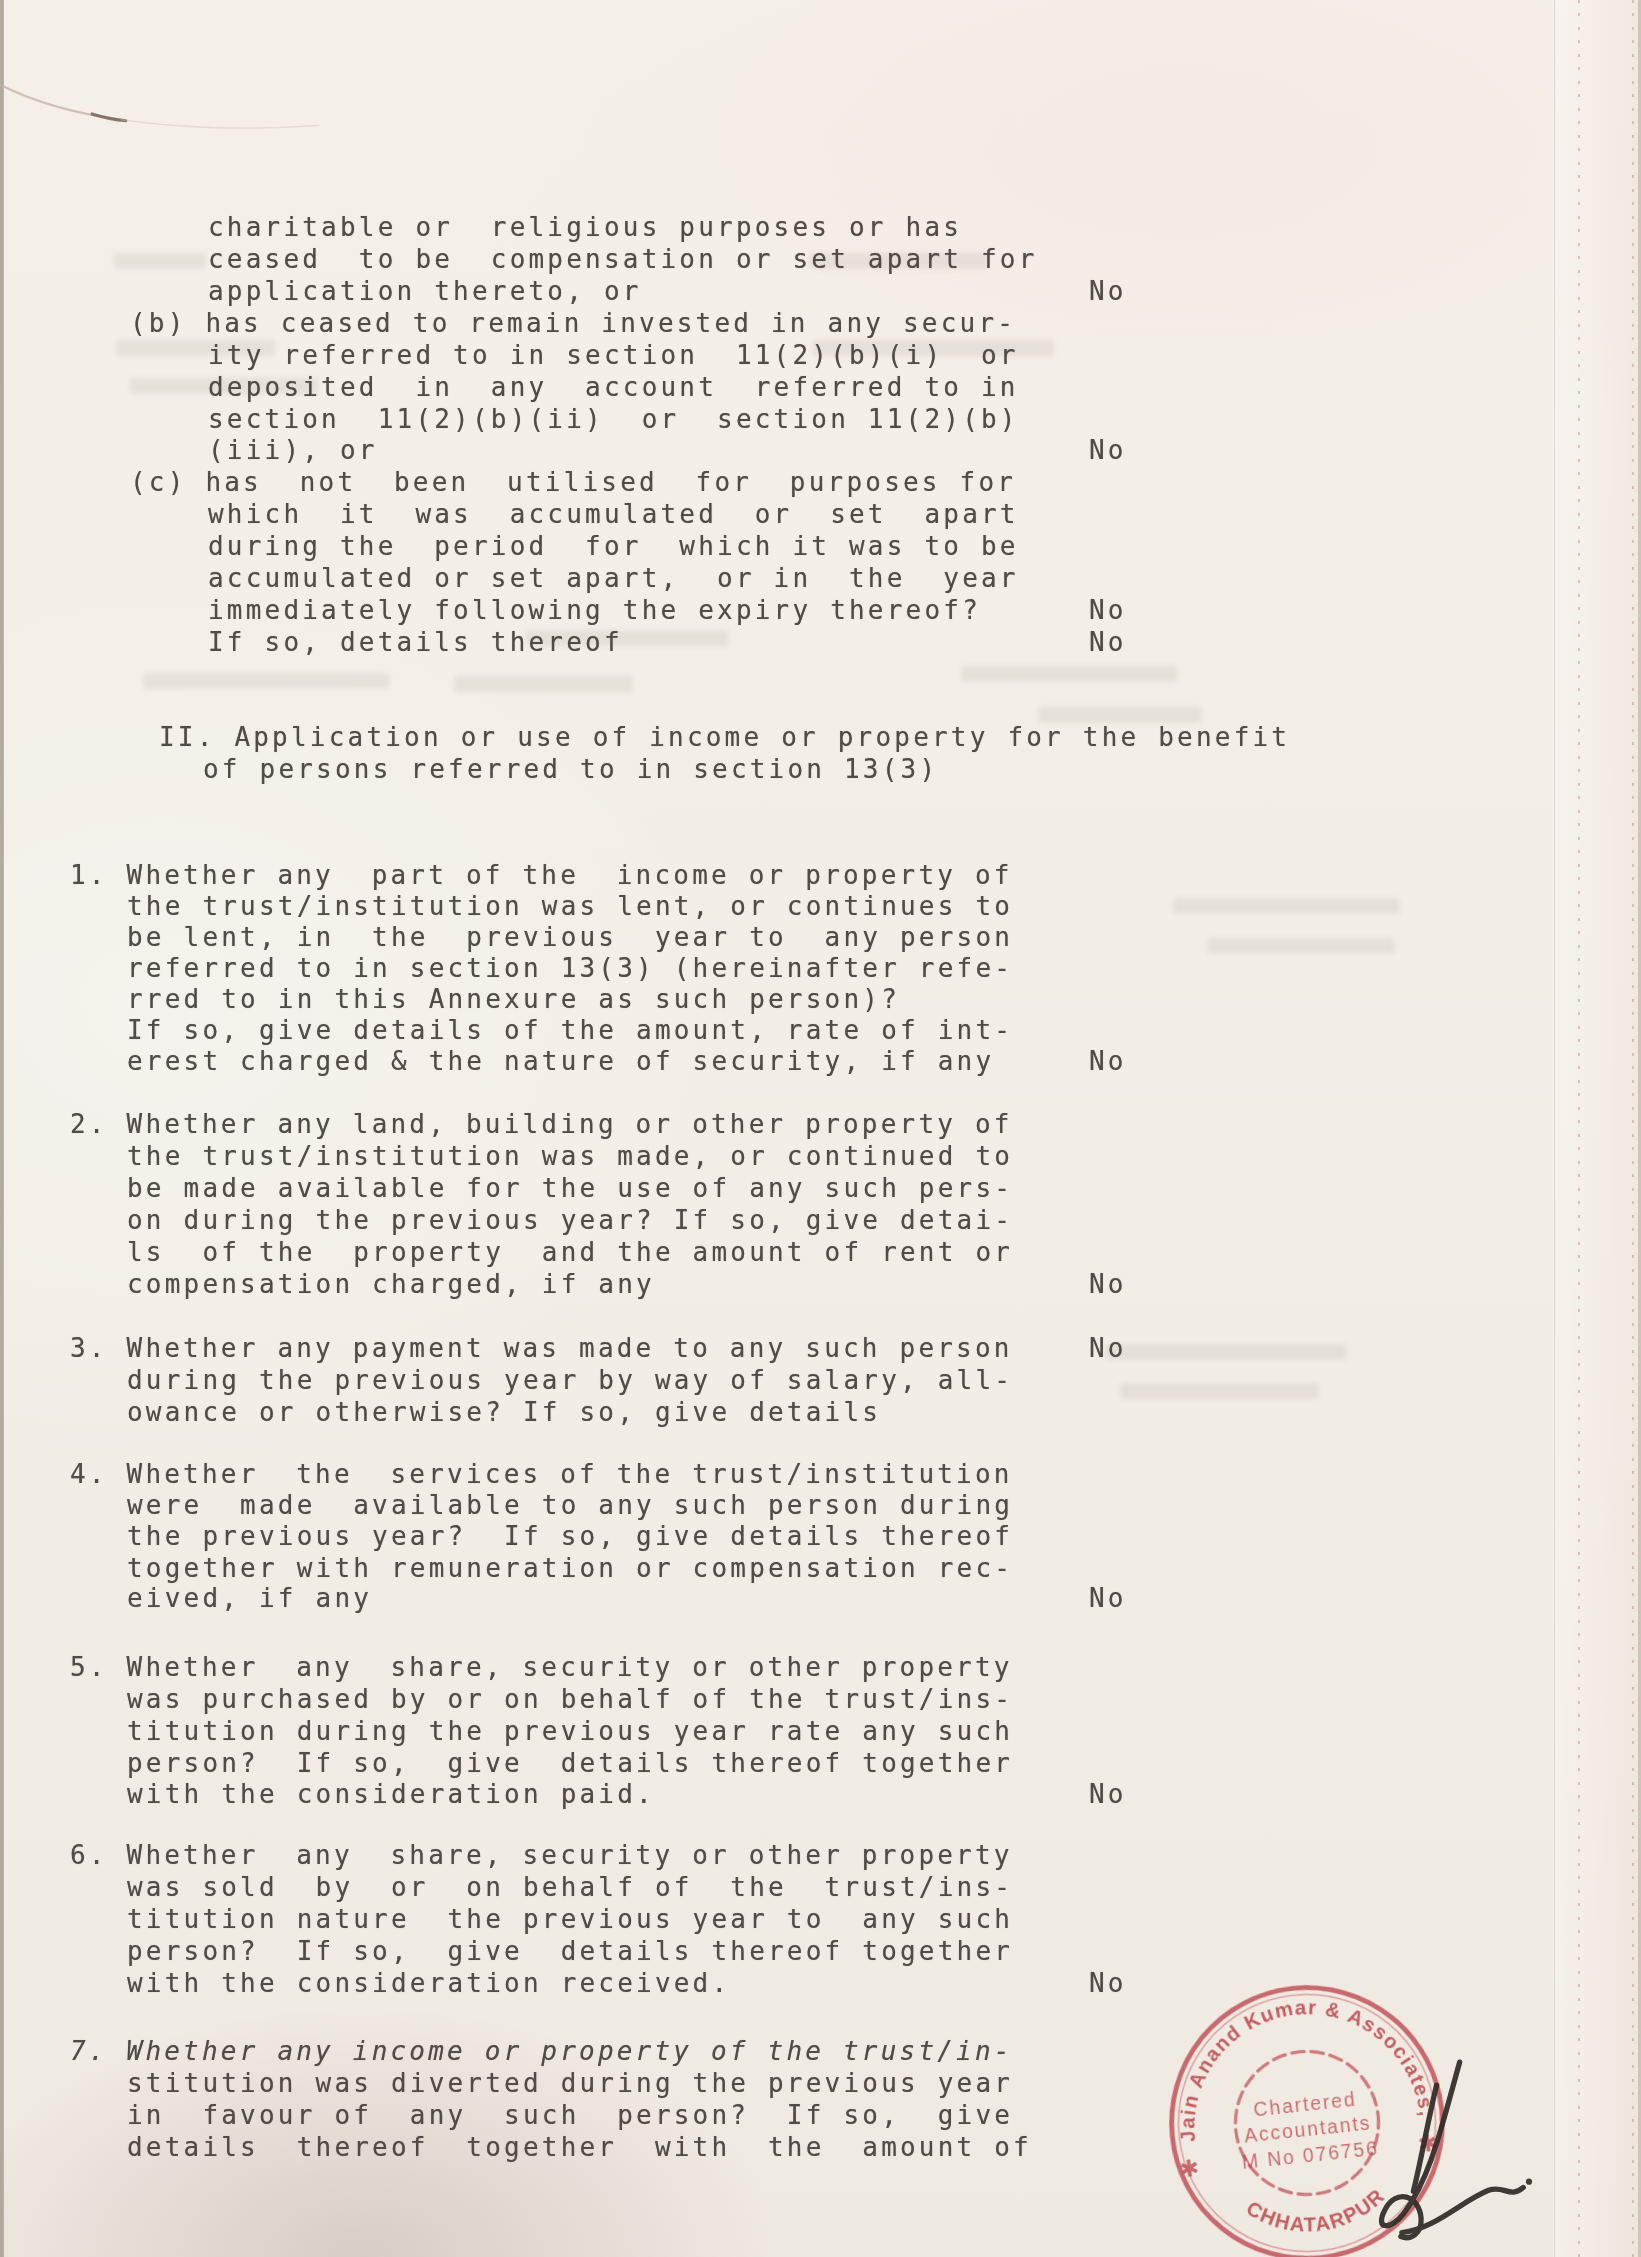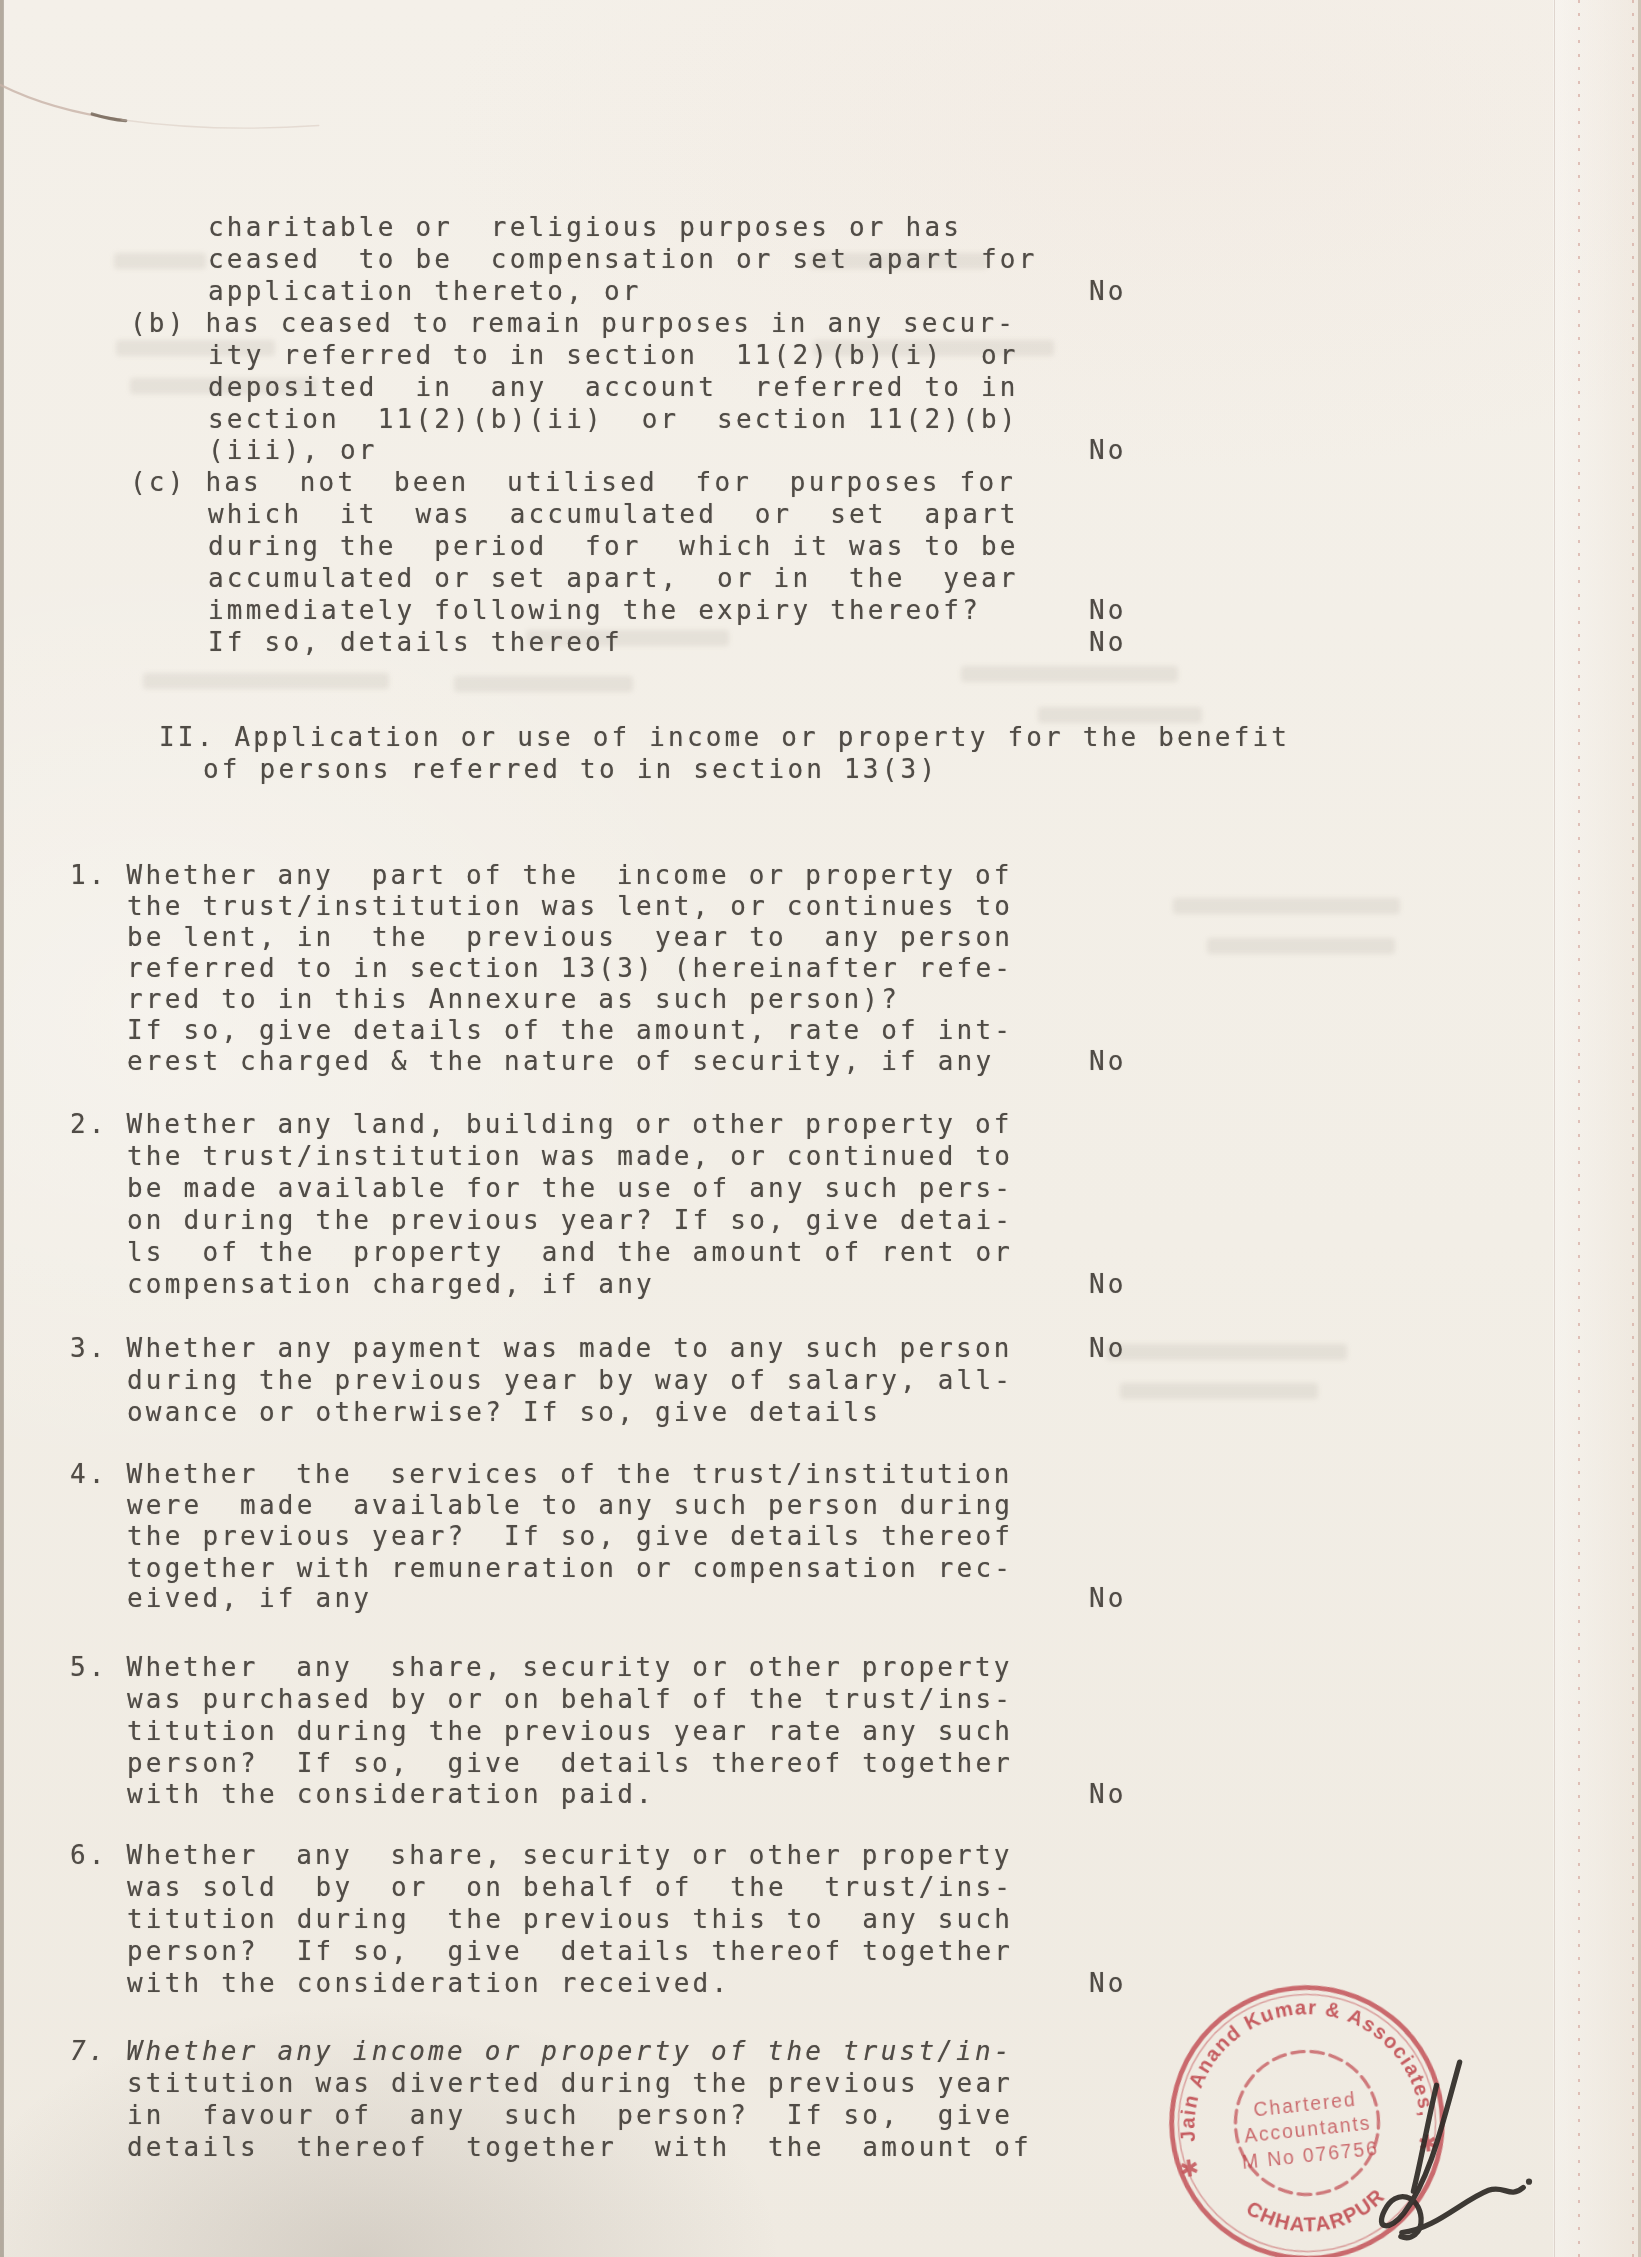--- a/index.html
+++ b/index.html
@@ -72,21 +72,21 @@
 <div class="ghost" style="left:1038px;top:707px;width:164px;"></div>
 <div class="ghost" style="left:1173px;top:898px;width:227px;"></div>
 <div class="ghost" style="left:1207px;top:938px;width:188px;"></div>
 <div class="ghost" style="left:1106px;top:1344px;width:241px;"></div>
 <div class="ghost" style="left:1120px;top:1383px;width:198px;"></div>
 
 <div>
     <div class="tline" style="left: 208px; top: 211px;">charitable or  religious purposes or has</div>
     <div class="tline" style="left: 208px; top: 243px;">ceased  to be  compensation or set apart for</div>
     <div class="tline" style="left: 208px; top: 275px;">application thereto, or</div>
-    <div class="tline" style="left: 130px; top: 307px;">(b) has ceased to remain purposes in any secur-</div>
+    <div class="tline" style="left: 130px; top: 307px;">(b) has ceased to remain invested in any secur-</div>
     <div class="tline" style="left: 208px; top: 339px;">ity referred to in section  11(2)(b)(i)  or</div>
     <div class="tline" style="left: 208px; top: 371px;">deposited  in  any  account  referred to in</div>
     <div class="tline" style="left: 208px; top: 403px;">section  11(2)(b)(ii)  or  section 11(2)(b)</div>
     <div class="tline" style="left: 208px; top: 434px;">(iii), or</div>
     <div class="tline" style="left: 130px; top: 466px;">(c) has  not  been  utilised  for  purposes for</div>
     <div class="tline" style="left: 208px; top: 498px;">which  it  was  accumulated  or  set  apart</div>
     <div class="tline" style="left: 208px; top: 530px;">during the  period  for  which it was to be</div>
     <div class="tline" style="left: 208px; top: 562px;">accumulated or set apart,  or in  the  year</div>
     <div class="tline" style="left: 208px; top: 594px;">immediately following the expiry thereof?</div>
     <div class="tline" style="left: 208px; top: 626px;">If so, details thereof</div>
@@ -113,21 +113,21 @@
     <div class="tline" style="left: 127px; top: 1520px;">the previous year?  If so, give details thereof</div>
     <div class="tline" style="left: 127px; top: 1552px;">together with remuneration or compensation rec-</div>
     <div class="tline" style="left: 127px; top: 1582px;">eived, if any</div>
     <div class="tline" style="left: 70px; top: 1651px;">5. Whether  any  share, security or other property</div>
     <div class="tline" style="left: 127px; top: 1683px;">was purchased by or on behalf of the trust/ins-</div>
     <div class="tline" style="left: 127px; top: 1715px;">titution during the previous year rate any such</div>
     <div class="tline" style="left: 127px; top: 1747px;">person?  If so,  give  details thereof together</div>
     <div class="tline" style="left: 127px; top: 1778px;">with the consideration paid.</div>
     <div class="tline" style="left: 70px; top: 1839px;">6. Whether  any  share, security or other property</div>
     <div class="tline" style="left: 127px; top: 1871px;">was sold  by  or  on behalf of  the  trust/ins-</div>
-    <div class="tline" style="left: 127px; top: 1903px;">titution during  the previous this to  any such</div>
+    <div class="tline" style="left: 127px; top: 1903px;">titution nature  the previous year to  any such</div>
     <div class="tline" style="left: 127px; top: 1935px;">person?  If so,  give  details thereof together</div>
     <div class="tline" style="left: 127px; top: 1967px;">with the consideration received.</div>
     <div class="tline" style="left: 70px; top: 2035px; font-style: italic;">7. Whether any income or property of the trust/in-</div>
     <div class="tline" style="left: 127px; top: 2067px;">stitution was diverted during the previous year</div>
     <div class="tline" style="left: 127px; top: 2099px;">in  favour of  any  such  person?  If so,  give</div>
     <div class="tline" style="left: 127px; top: 2131px;">details  thereof  together  with  the  amount of</div>
   </div>
 
 <div>
     <div class="tline" style="left: 1089px; top: 275px;">No</div>

